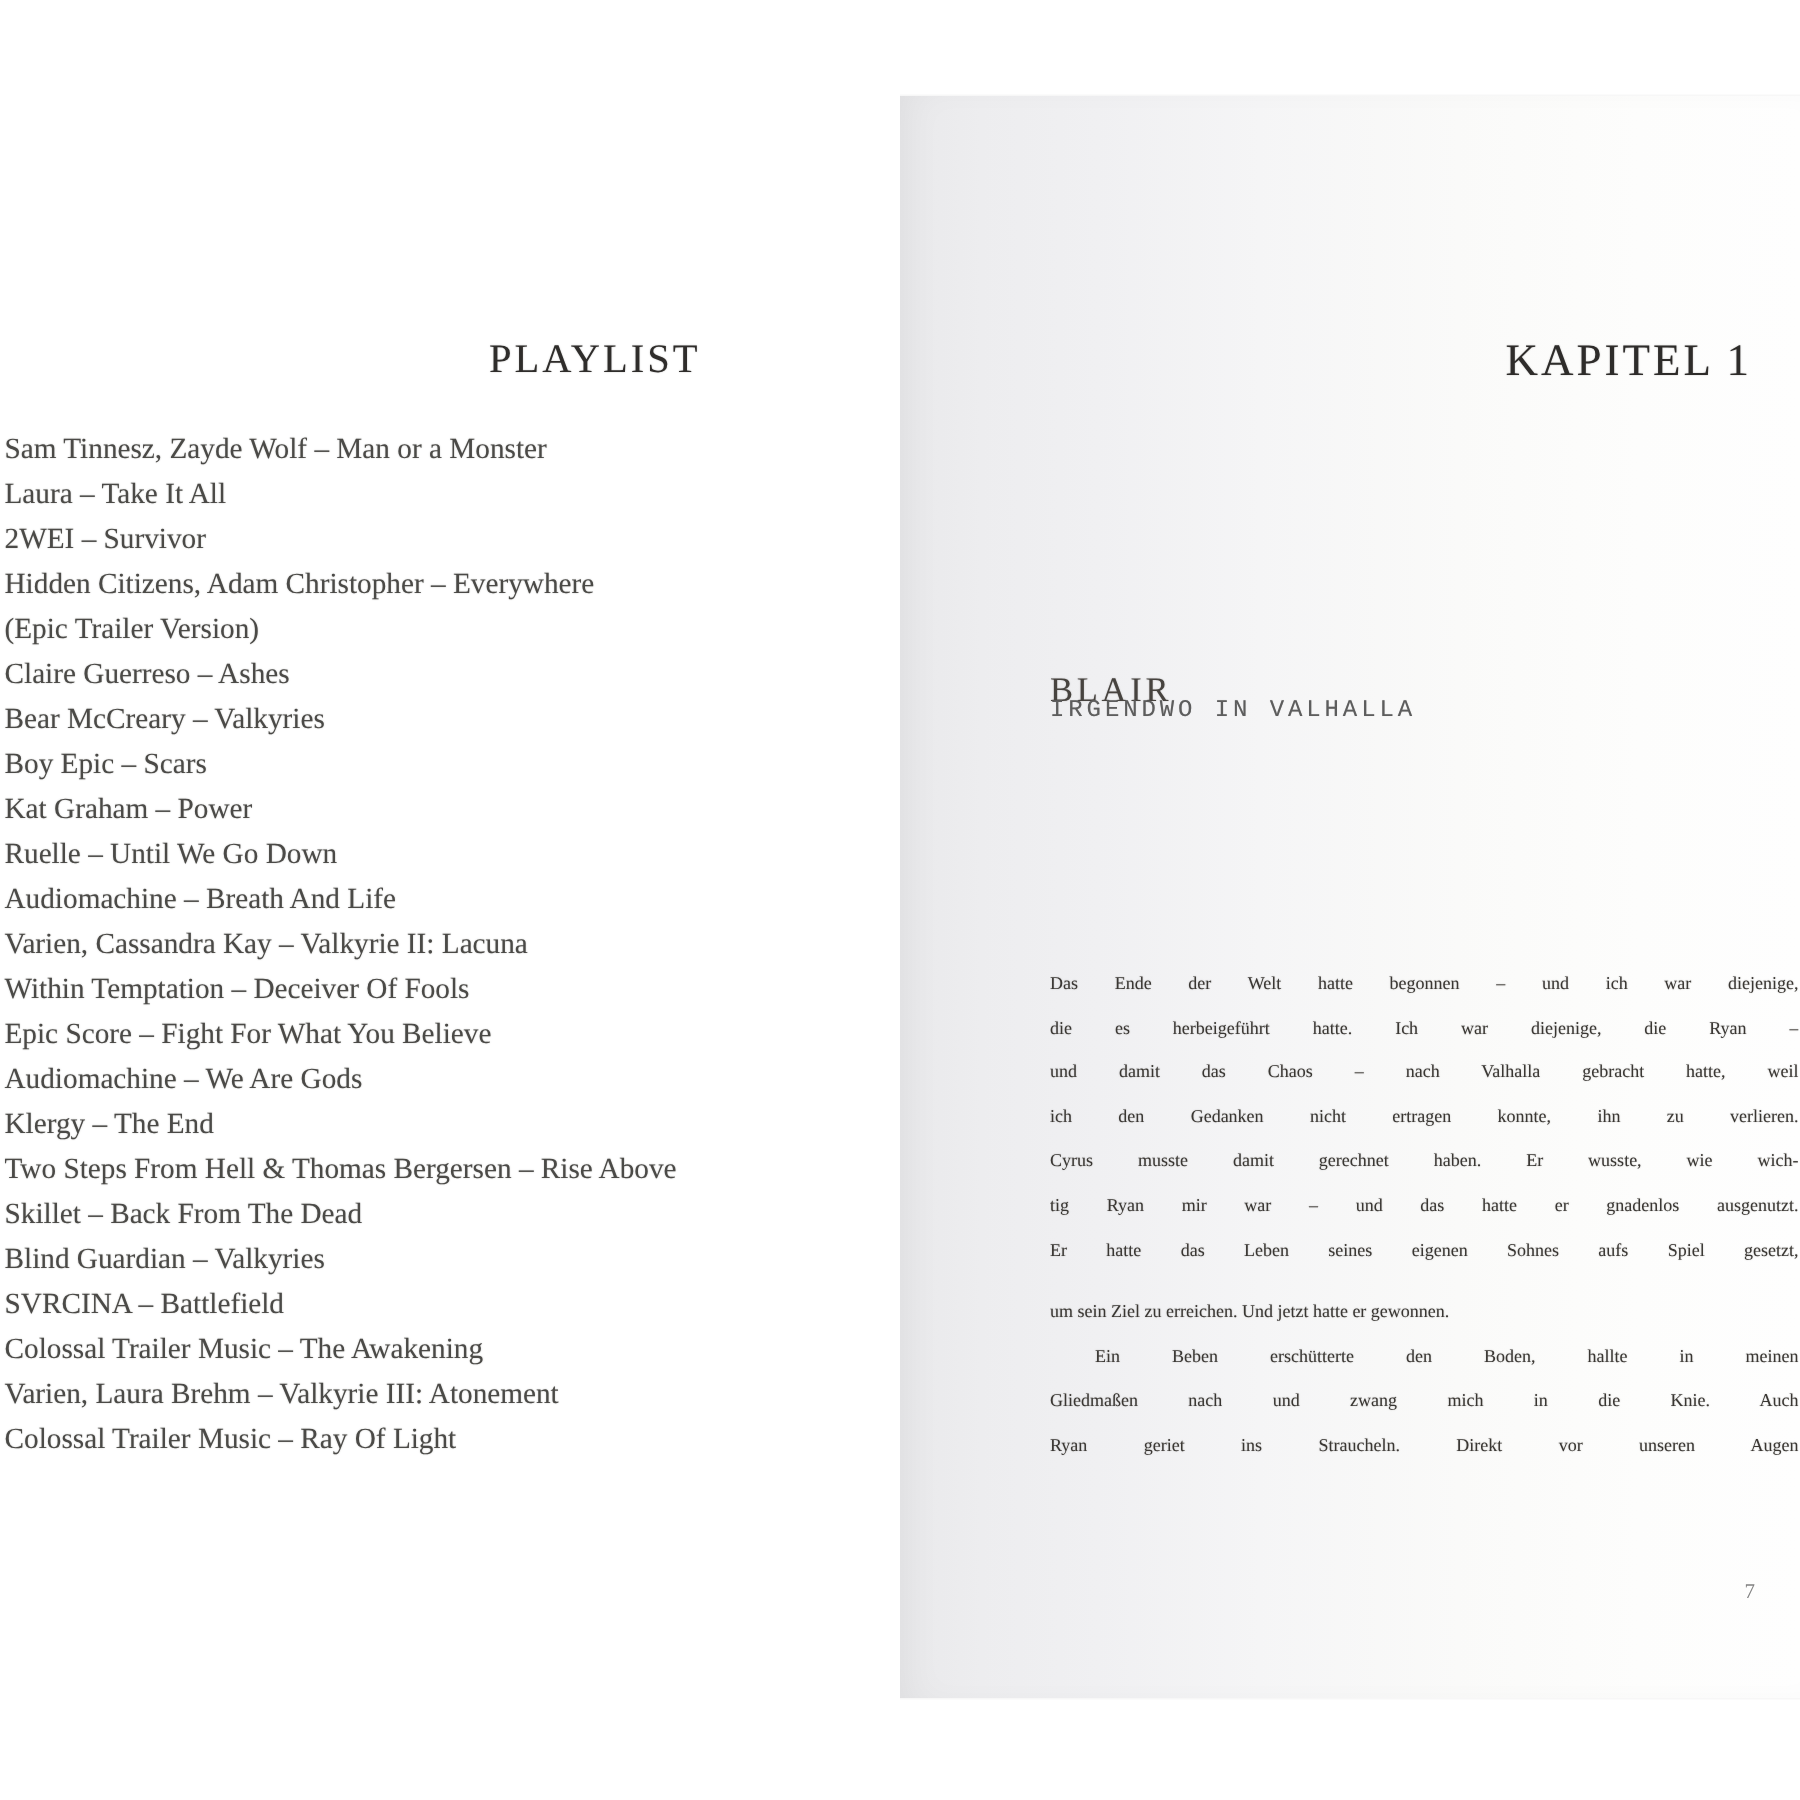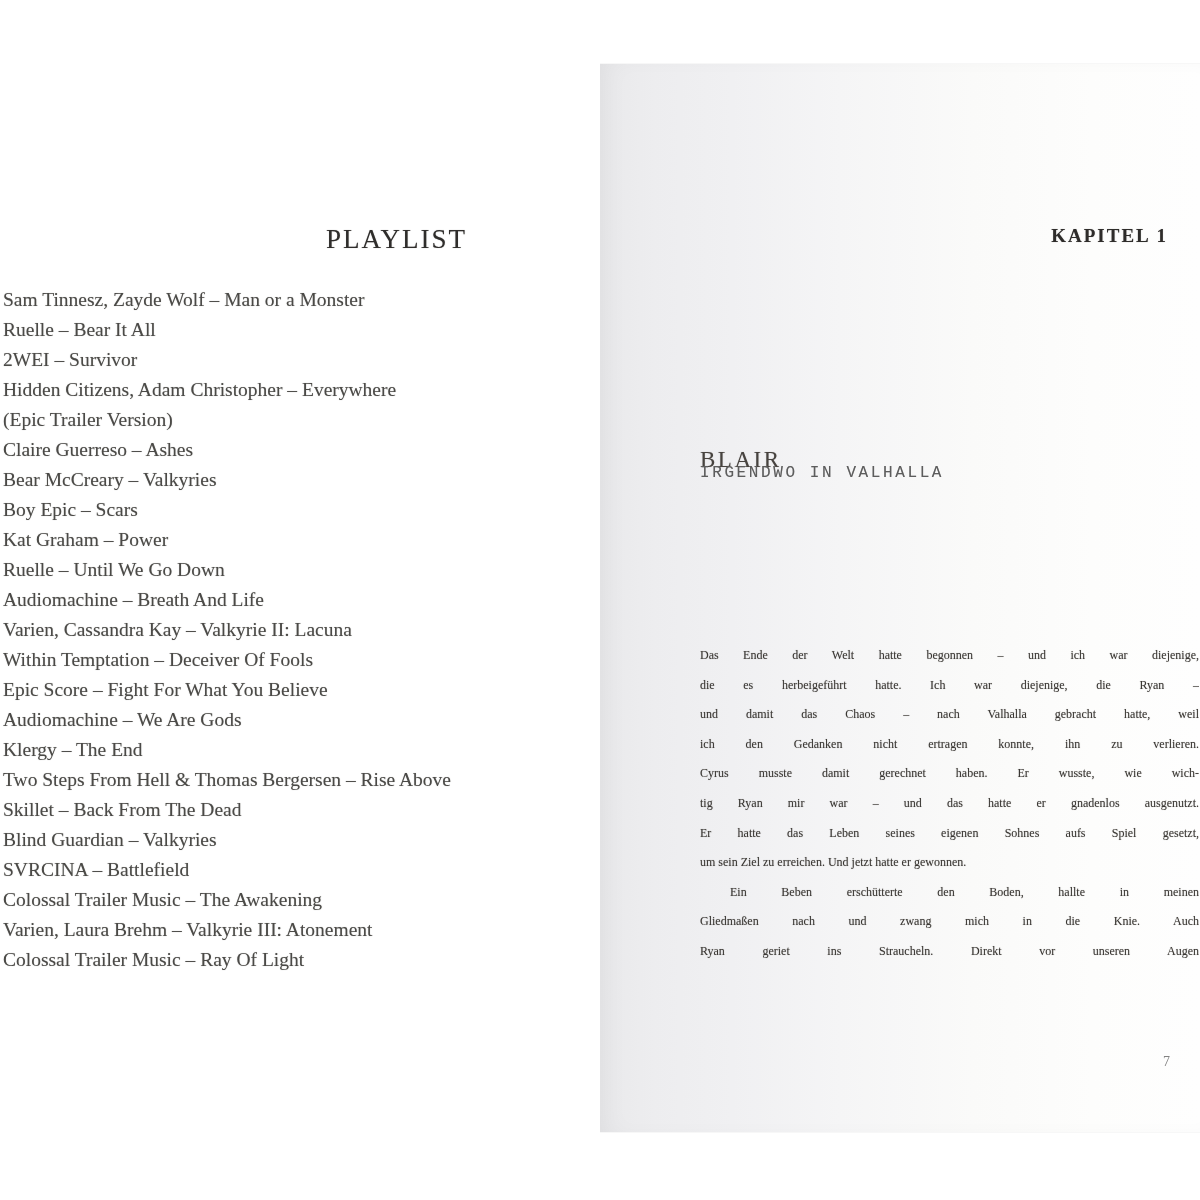--- a/index.html
+++ b/index.html
@@ -61,22 +61,22 @@
       #f5f5f6 40%, #fafaf9 62%, #fdfdfc 82%, #fefefe 100%);
     box-shadow: inset 14px 0 26px -10px rgba(0,0,0,0.05),
                 0 -1px 0 rgba(0,0,0,0.03),
                 0 1px 0 rgba(0,0,0,0.03);
   }
   .chapter-title {
     position: absolute;
     right: 32px; top: 162px;
     margin: 0;
     font-family: "Liberation Serif", serif;
-    font-weight: 700;
-    font-size: 19px;
+    font-weight: 400;
+    font-size: 30px;
     line-height: 1;
     letter-spacing: 2px;
     color: #2e2c2a;
     text-shadow: 0 0 1px rgba(46,44,42,0.35);
     white-space: nowrap;
   }
   .pov-name {
     position: absolute;
     left: 100px; top: 336px;
     font-family: "Liberation Serif", serif;
@@ -110,20 +110,21 @@
     text-shadow: 0 0 1px rgba(58,55,51,0.35);
   }
   .bline {
     text-align: justify;
     text-align-last: justify;
     overflow: hidden;
     white-space: normal;
   }
   .bline.para-end {
     text-align-last: left;
+    margin-top: 12px;
   }
   .bline.indent {
     text-indent: 30px;
   }
   .page-number {
     position: absolute;
     right: 30px; top: 991px;
     font-family: "Liberation Serif", serif;
     font-size: 14px;
     line-height: 1;
@@ -132,21 +133,21 @@
 </style>
 </head>
 <body>
 
 <div class="stage">
 
   <div class="page-left">
     <h1 class="playlist-title">PLAYLIST</h1>
     <div class="tracks">
       <div class="track">Sam Tinnesz, Zayde Wolf – Man or a Monster</div>
-      <div class="track">Ruelle – Bear It All</div>
+      <div class="track">Laura – Take It All</div>
       <div class="track">2WEI – Survivor</div>
       <div class="track">Hidden Citizens, Adam Christopher – Everywhere</div>
       <div class="track">(Epic Trailer Version)</div>
       <div class="track">Claire Guerreso – Ashes</div>
       <div class="track">Bear McCreary – Valkyries</div>
       <div class="track">Boy Epic – Scars</div>
       <div class="track">Kat Graham – Power</div>
       <div class="track">Ruelle – Until We Go Down</div>
       <div class="track">Audiomachine – Breath And Life</div>
       <div class="track">Varien, Cassandra Kay – Valkyrie II: Lacuna</div>

